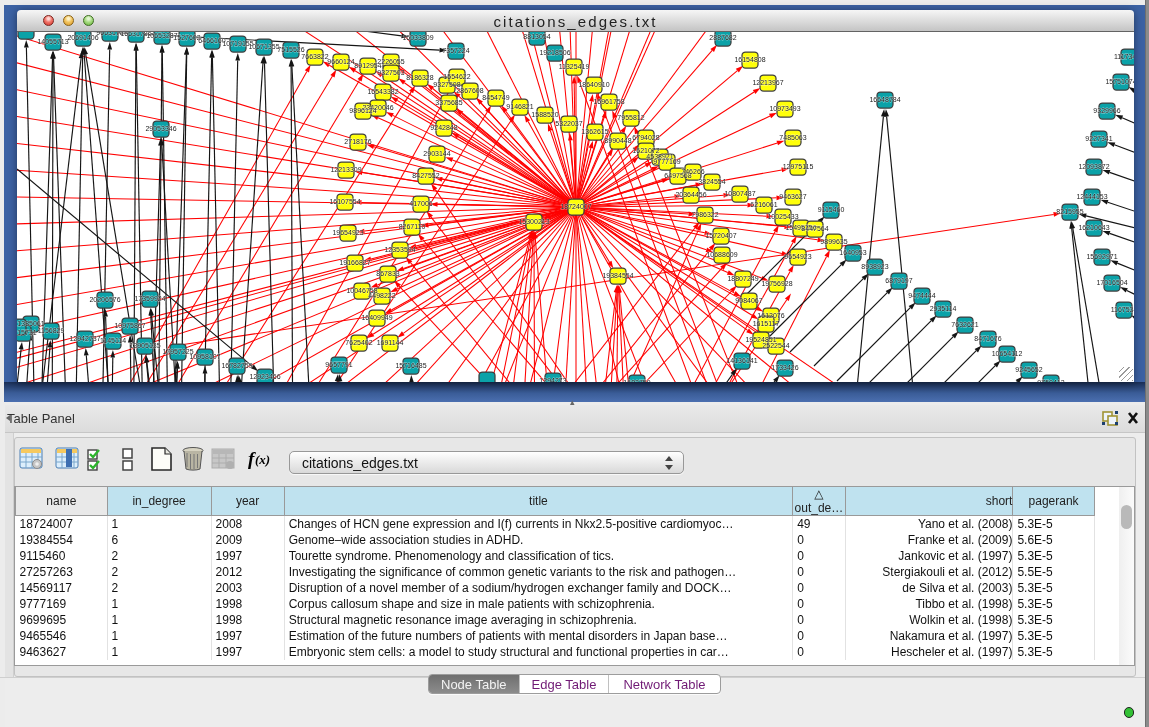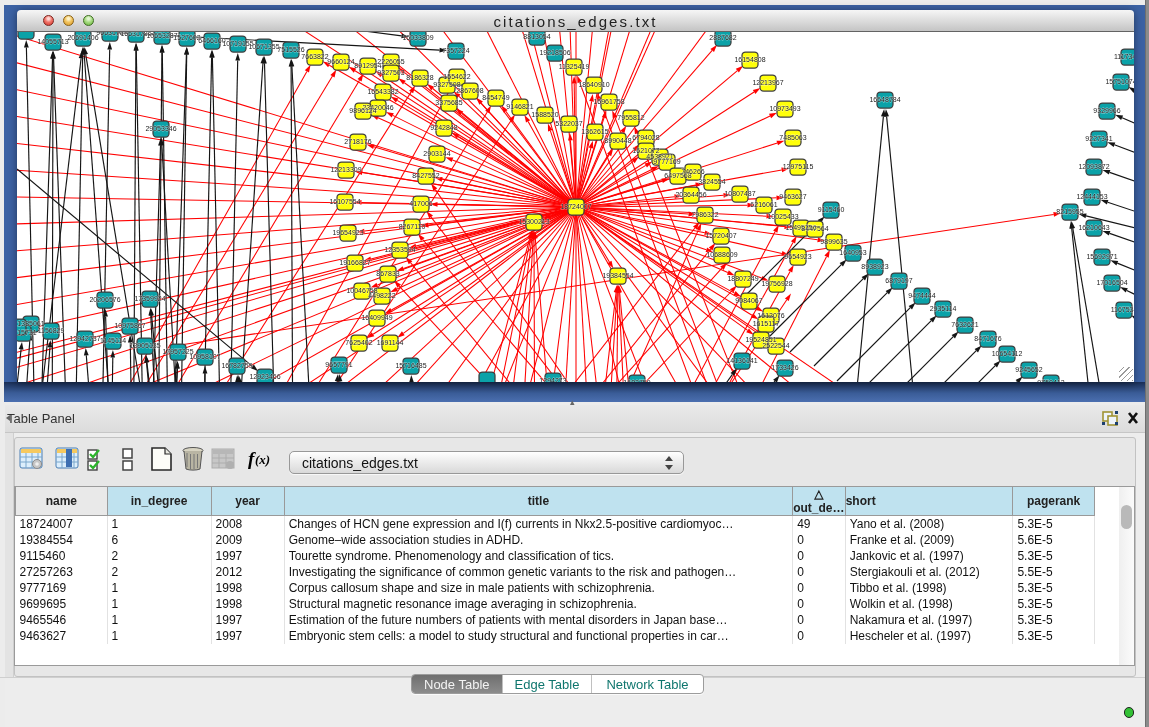--- a/index.html
+++ b/index.html
@@ -16,29 +16,29 @@
 .grip{position:absolute;right:1px;bottom:1px;width:14px;height:14px;background:repeating-linear-gradient(135deg,transparent 0 3px,#9a9a9a 3px 4px)}
 .panelhead{position:absolute;left:5px;top:405px;width:1141px;height:28px;background:linear-gradient(#e9e9e9,#dcdcdc);border-bottom:1px solid #c6c6c6}
 .panelhead .t{position:absolute;left:2px;top:6px;font-size:13px;color:#333}
 .panelbg{position:absolute;left:5px;top:433px;width:1141px;height:294px;background:#ededed}
 .lstrip{position:absolute;left:5px;top:433px;width:9px;height:244px;background:#e3e3e3;border-right:1px solid #cfcfcf}
 .well{position:absolute;left:14px;top:437px;width:1122px;height:240px;background:#e7e7e7;border:1px solid #c2c2c2;border-radius:3px}
 .combo{position:absolute;left:289px;top:451px;width:395px;height:23px;border:1px solid #989898;border-radius:5px;background:linear-gradient(#ffffff,#ededed 45%,#d9d9d9);box-shadow:0 1px 1px rgba(255,255,255,.8)}
 .combo .txt{position:absolute;left:12px;top:3px;font-size:14px;color:#111}
 .tablewrap{position:absolute;left:14px;top:486px;width:1121px;height:180px;background:#fff;border:1px solid #9a9a9a;overflow:hidden}
 table{border-collapse:collapse;table-layout:fixed;width:1105px;font-size:12px}
-th{height:18px;background:#bfe2ef;border:1px solid #999;border-top:none;font-weight:bold;font-size:12px;color:#222;padding:0}
+th{height:18px;background:#bfe2ef;border:1px solid #999;border-top:none;font-weight:normal;font-size:12px;color:#222;padding:0}
 th.first{background:#e9e9e9}
 td{height:16px;border-right:1px solid #e2e2e2;white-space:nowrap;overflow:hidden;color:#111;padding:0 0 0 4px}
-.c1{width:89px}.c2{width:101px}.c3{width:71px}.c4{width:494px}.c5{width:51px}.c6{width:163px;text-align:left}.c7{width:79px}.c8{width:25px;border-right:none}
+.c1{width:89px}.c2{width:101px}.c3{width:71px}.c4{width:494px}.c5{width:51px}.c6{width:163px;text-align:right}.c7{width:79px}.c8{width:25px;border-right:none}
 .vscroll{position:absolute;left:1119px;top:487px;width:15px;height:178px;background:linear-gradient(90deg,#efefef,#fbfbfb)}
 .vthumb{position:absolute;left:2px;top:18px;width:11px;height:24px;background:#b9b9b9;border-radius:6px}
 .botline{position:absolute;left:0;top:677px;width:1149px;height:1px;background:#cfcfcf}
-.seg{position:absolute;left:411px;top:674px;height:20px;border:1px solid #9c9c9c;border-radius:4px;background:#fff;display:flex;overflow:hidden;box-shadow:0 1px 0 rgba(255,255,255,.7)}
-.seg div{font-size:13px;padding:2px 12px 0;color:#0f766e}
+.seg{position:absolute;left:428px;top:674px;height:20px;border:1px solid #9c9c9c;border-radius:4px;background:#fff;display:flex;overflow:hidden;box-shadow:0 1px 0 rgba(255,255,255,.7)}
+.seg div{font-size:13px;padding:2px 12px 0;color:#701a75}
 .seg .sel{background:linear-gradient(#6f6f6f,#8c8c8c);color:#f3f3f3}
 .seg .mid{border-left:1px solid #c0c0c0;border-right:1px solid #c0c0c0}
 .mem{position:absolute;right:37px;top:748px;font-size:15px;color:#111}
 .memdot{position:absolute;right:15px;top:707px;width:10.5px;height:10.5px;border-radius:50%;background:#33c135;border:1.5px solid #222}
 .rstrip{position:absolute;right:0;top:0;width:4px;height:727px;background:#8b8b8b;border-left:1px solid #6e6e6e}
 .caret{position:absolute;left:570px;top:397px;font-size:9px;color:#666}
 .sidearrow{position:absolute;left:6px;top:415px;width:0;height:0;border-top:3px solid transparent;border-bottom:3px solid transparent;border-right:4px solid #666}
 svg text{user-select:none}
 </style></head><body>
 <div class="desktop"></div>
@@ -881,20 +881,30 @@
           <td class="c1">27257263</td>
           <td class="c2">2</td>
           <td class="c3">2012</td>
           <td class="c4">Investigating the significance of common genetic variants to the risk and pathogen…</td>
           <td class="c5">0</td>
           <td class="c6">Stergiakouli et al. (2012)</td>
           <td class="c7">5.5E-5</td>
           <td class="c8"></td>
         </tr>
         <tr>
+          <td class="c1">14569117</td>
+          <td class="c2">2</td>
+          <td class="c3">2003</td>
+          <td class="c4">Disruption of a novel member of a sodium/hydrogen exchanger family and DOCK…</td>
+          <td class="c5">0</td>
+          <td class="c6">de Silva et al. (2003)</td>
+          <td class="c7">5.3E-5</td>
+          <td class="c8"></td>
+        </tr>
+        <tr>
           <td class="c1">9777169</td>
           <td class="c2">1</td>
           <td class="c3">1998</td>
           <td class="c4">Corpus callosum shape and size in male patients with schizophrenia.</td>
           <td class="c5">0</td>
           <td class="c6">Tibbo et al. (1998)</td>
           <td class="c7">5.3E-5</td>
           <td class="c8"></td>
         </tr>
         <tr>

